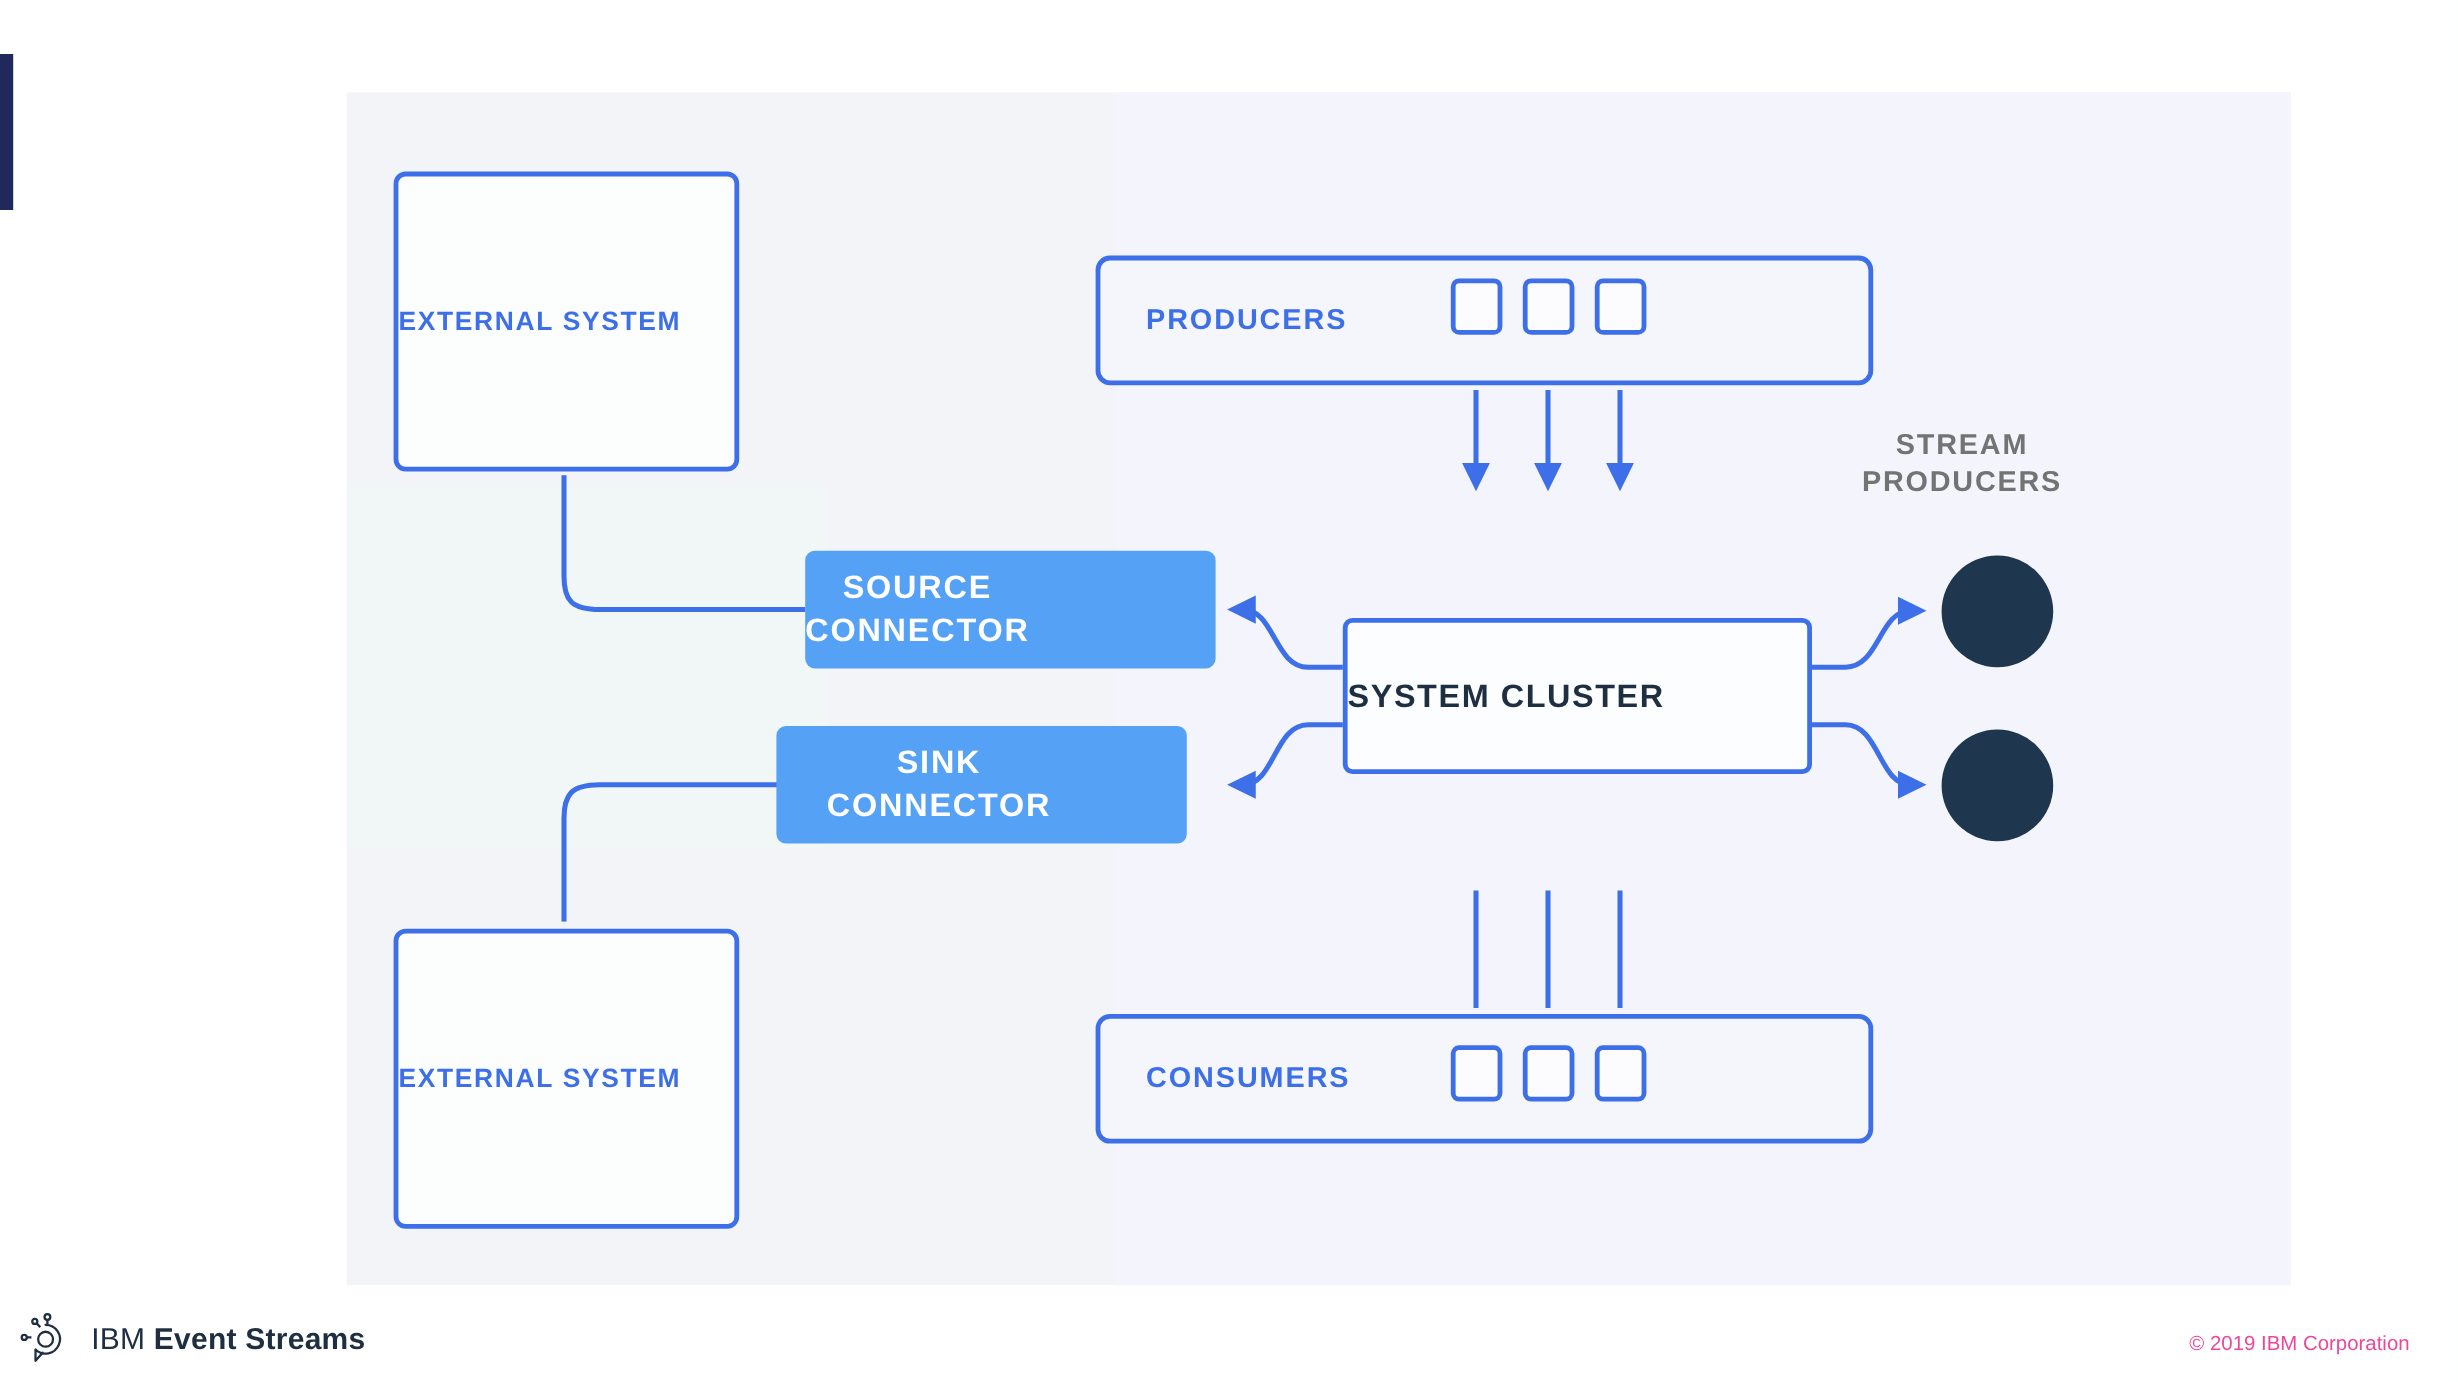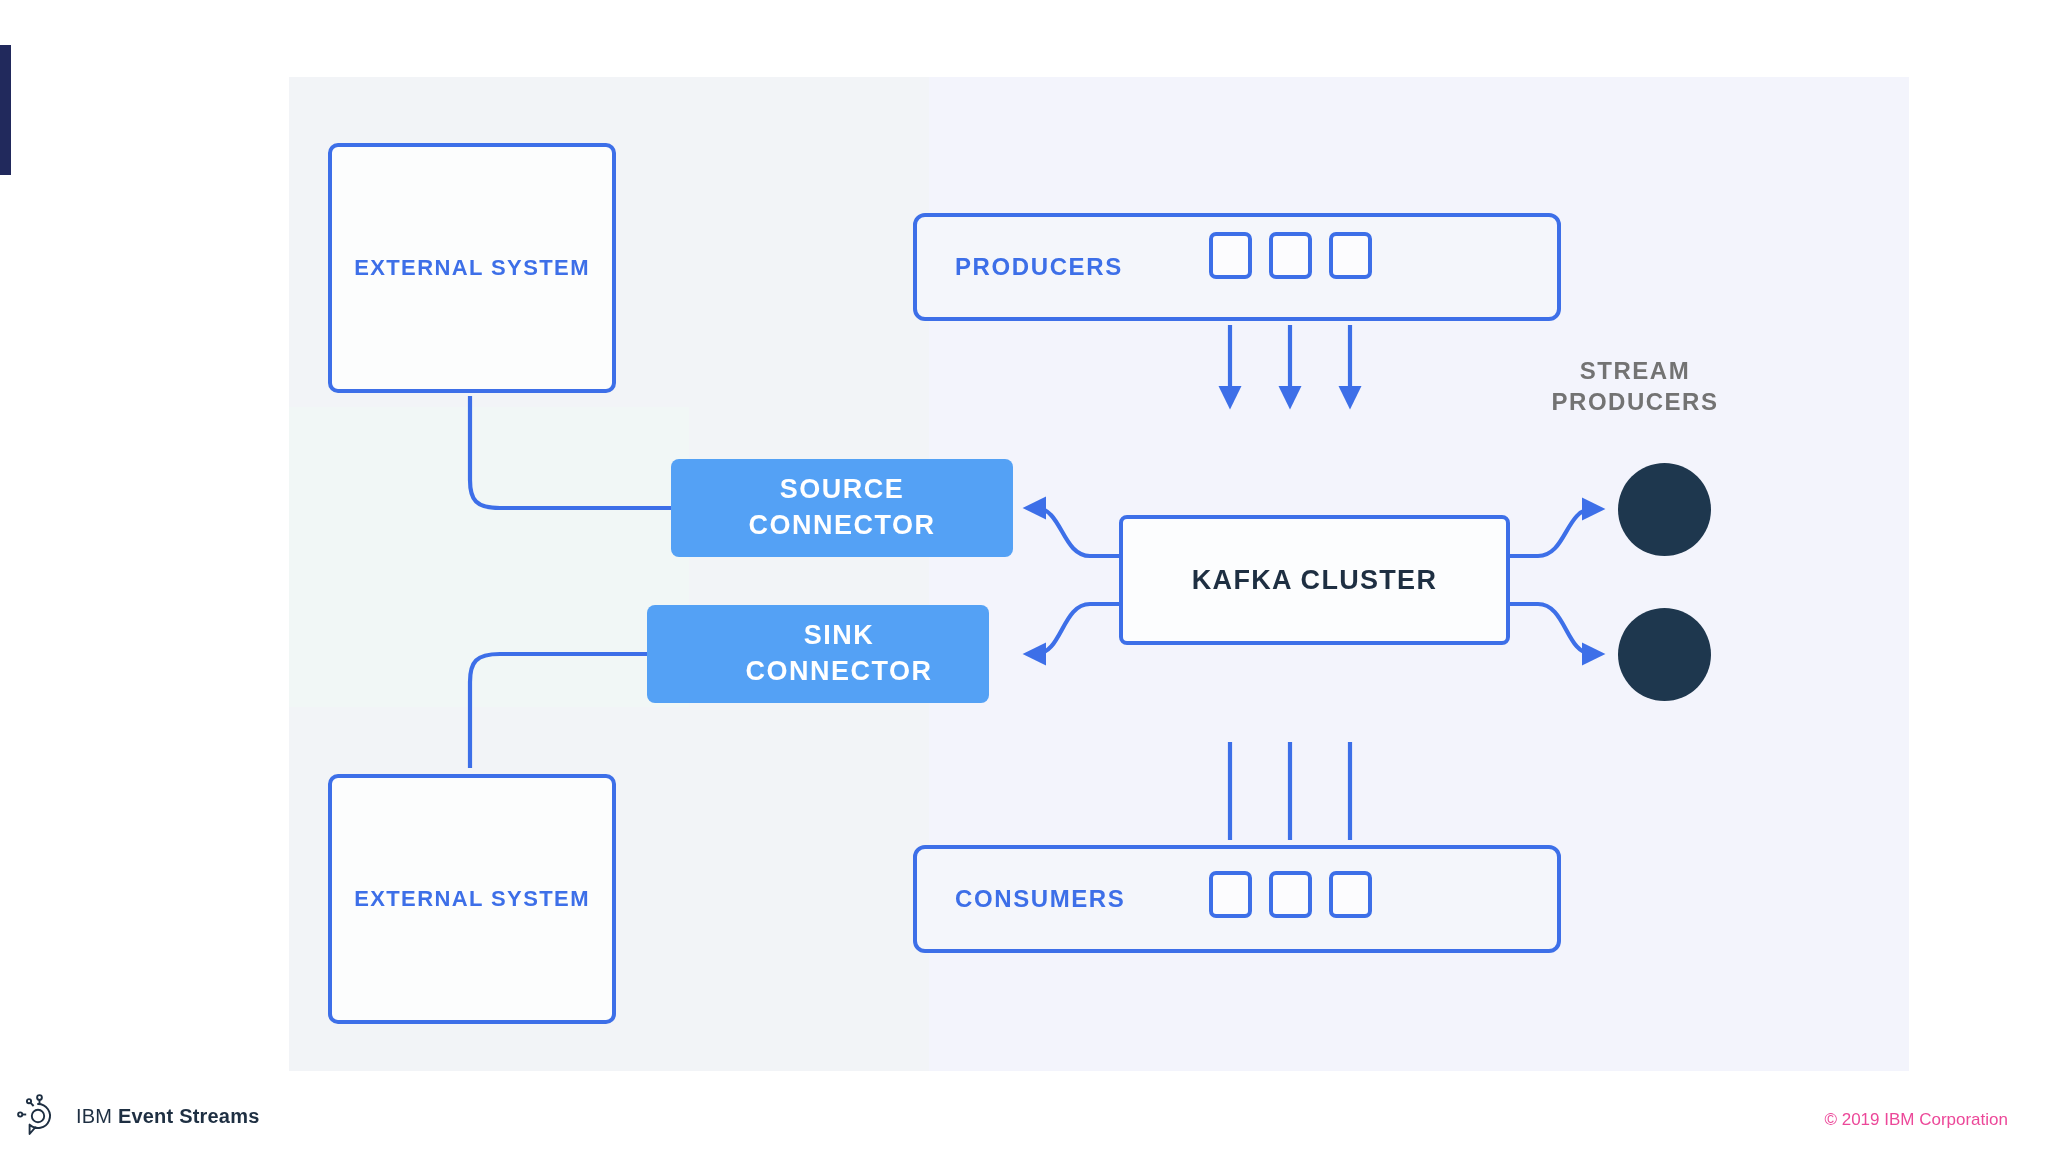--- a/index.html
+++ b/index.html
@@ -62,21 +62,21 @@
     height: 1152px;
     pointer-events: none;
   }
 
   
   .node {
     position: absolute;
     box-sizing: border-box;
     display: flex;
     align-items: center;
-    justify-content: center;
+    justify-content: flex-start;
     text-align: center;
   }
 
   .ext-system {
     width: 288px;
     height: 250px;
     border: 4px solid #3D6FE8;
     border-radius: 10px;
     background: #FCFDFD;
     color: #3D6FE8;
@@ -170,21 +170,21 @@
   #footer-brand {
     position: absolute;
     left: 14px;
     top: 1092px;
     display: flex;
     align-items: center;
     gap: 14px;
   }
   #brand-text {
     color: #1E2F42;
-    font-size: 20px;
+    font-size: 25px;
     letter-spacing: 0.2px;
     white-space: nowrap;
   }
   #brand-text .bold { font-weight: 700; }
   #copyright {
     position: absolute;
     right: 40px;
     top: 1110px;
     color: #ec4899;
     font-size: 17px;
@@ -279,21 +279,21 @@
 </div>
 
 <div class="node connector" id="sink-connector">
   <span>
     <span>SINK</span><br>
     <span>CONNECTOR</span>
   </span>
 </div>
 
 <div class="node" id="kafka-cluster">
-  <span>KAFKA CLUSTER</span>
+  <span>SYSTEM CLUSTER</span>
 </div>
 
 <div id="stream-proc-label">
   <span>STREAM</span><br>
   <span>PRODUCERS</span>
 </div>
 <div class="stream-proc" id="stream-proc-1"></div>
 <div class="stream-proc" id="stream-proc-2"></div>
 
 <div id="footer-brand">

